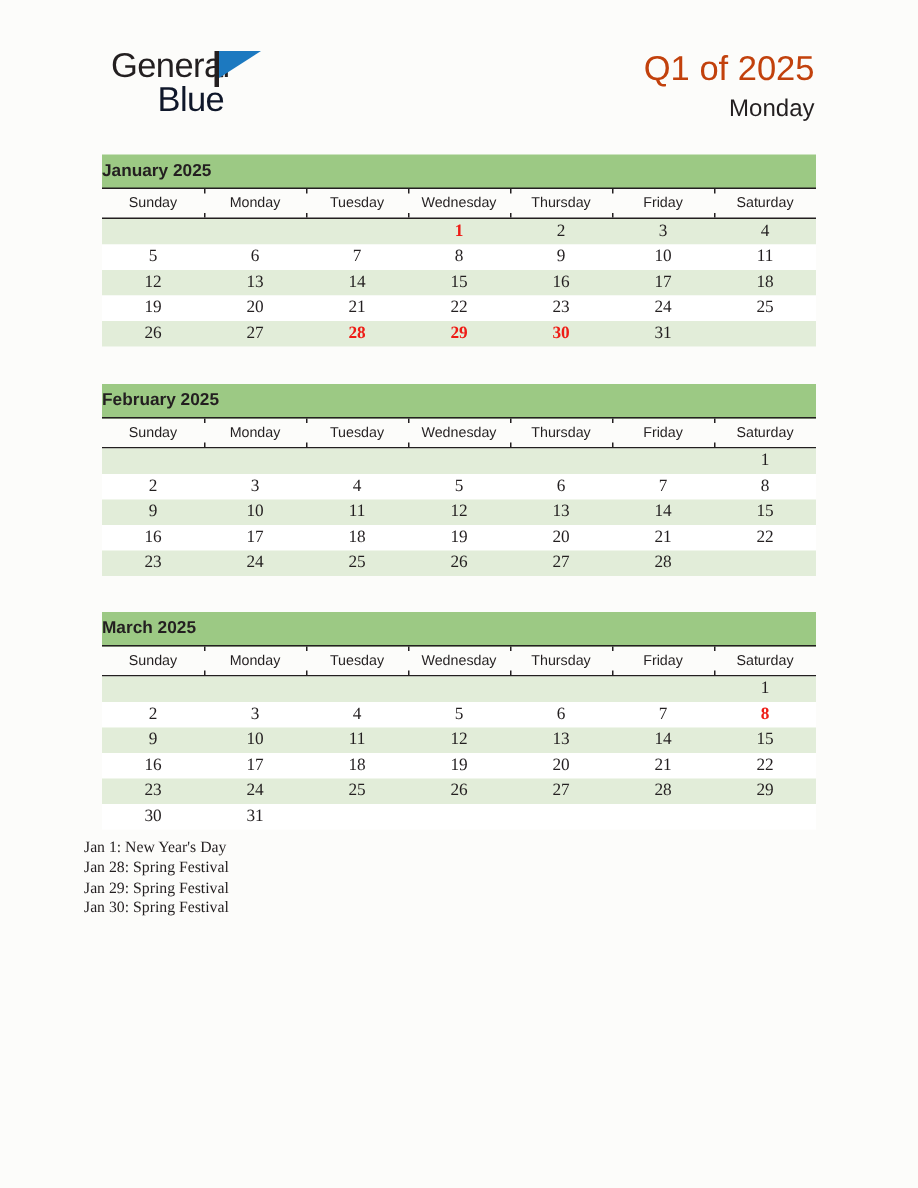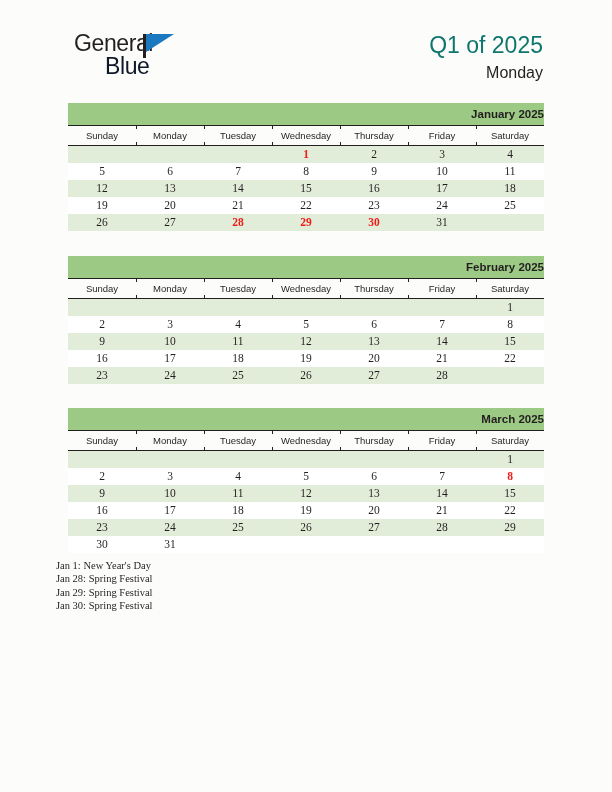--- a/index.html
+++ b/index.html
@@ -68,21 +68,21 @@
     white-space: nowrap;
   }
   .title-block {
     position: absolute;
     right: 69px;
     top: 32px;
     text-align: right;
   }
   .title-main {
     font-size: 23px;
-    color: #0f766e;
+    color: #c2410c;
     line-height: 27px;
     white-space: nowrap;
     text-align: right;
   }
   .title-sub {
     font-size: 16px;
     color: #231f20;
     line-height: 22px;
     margin-top: 3px;
     white-space: nowrap;
@@ -95,21 +95,21 @@
     width: 476px;
   }
   #month-0 { top: 103px; }
   #month-1 { top: 256px; }
   #month-2 { top: 408px; }
 
   .month-title {
     height: 22px;
     line-height: 22px;
     background: #9cc984;
-    text-align: right;
+    text-align: left;
     font-size: 11.5px;
     font-weight: bold;
     color: #231f20;
     border-bottom: 1.4px solid #231f20;
   }
   .dow-row {
     display: flex;
     height: 19px;
     border-bottom: 1.4px solid #231f20;
   }

